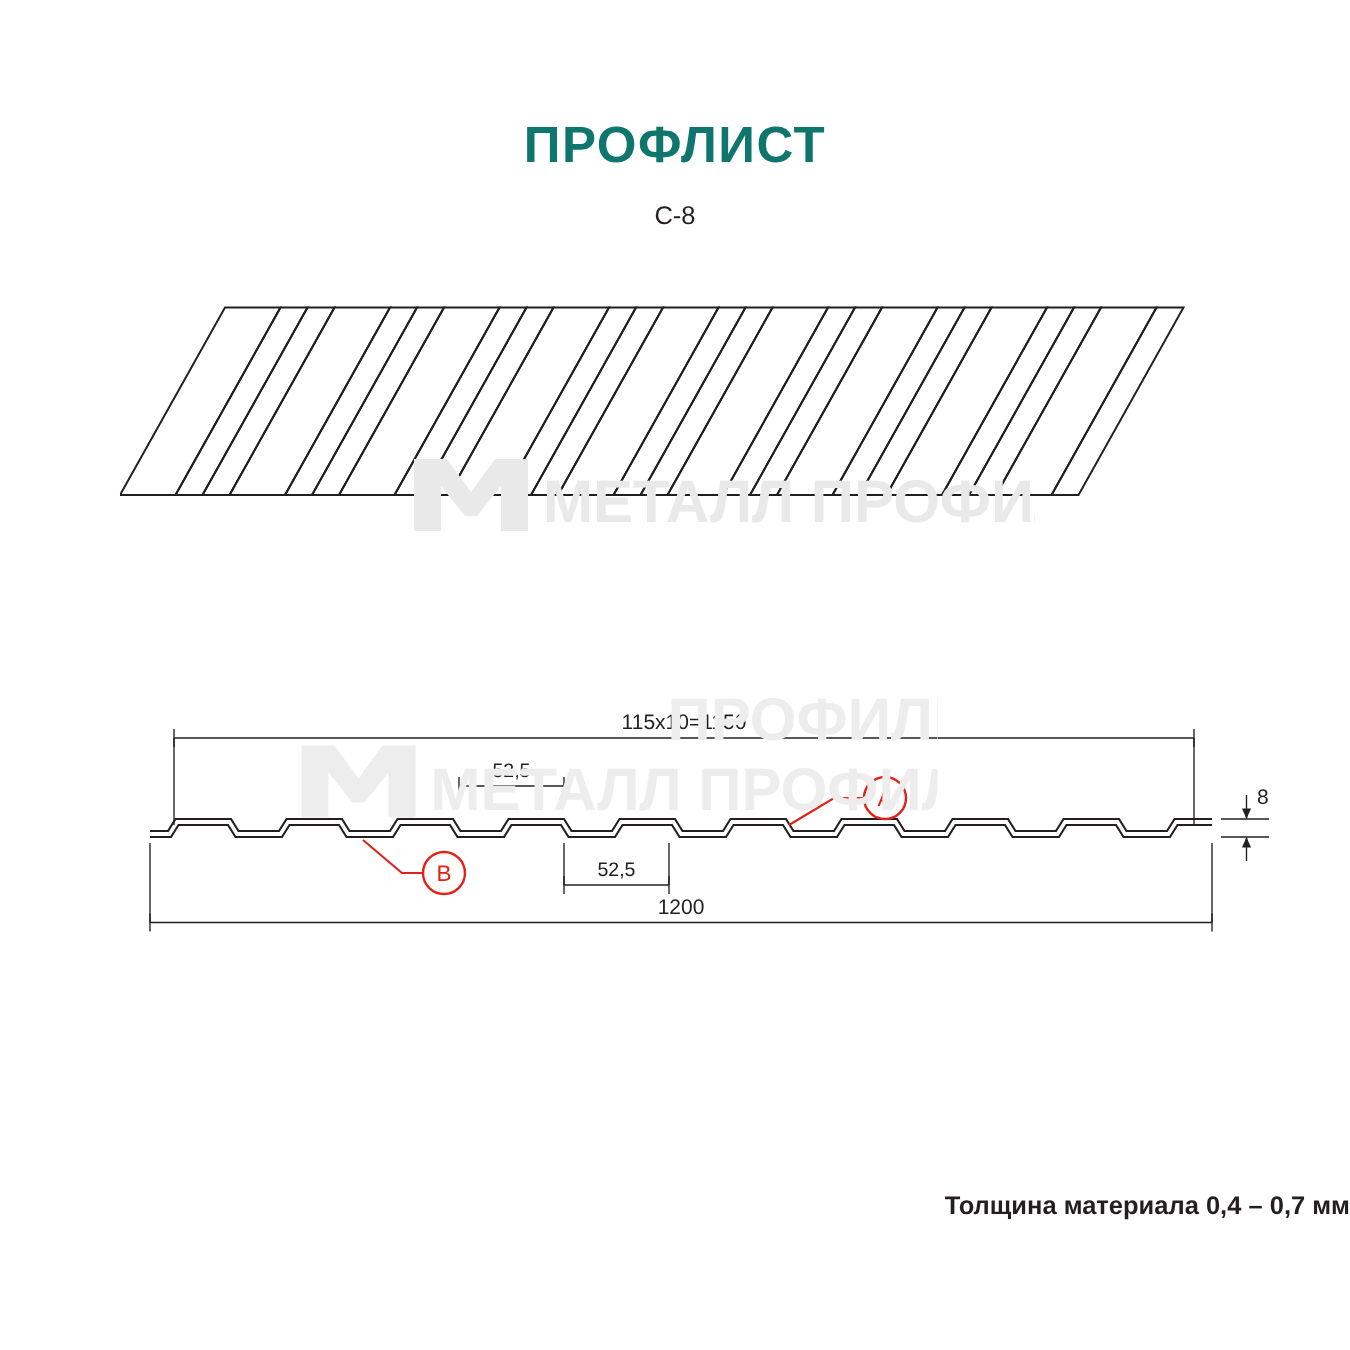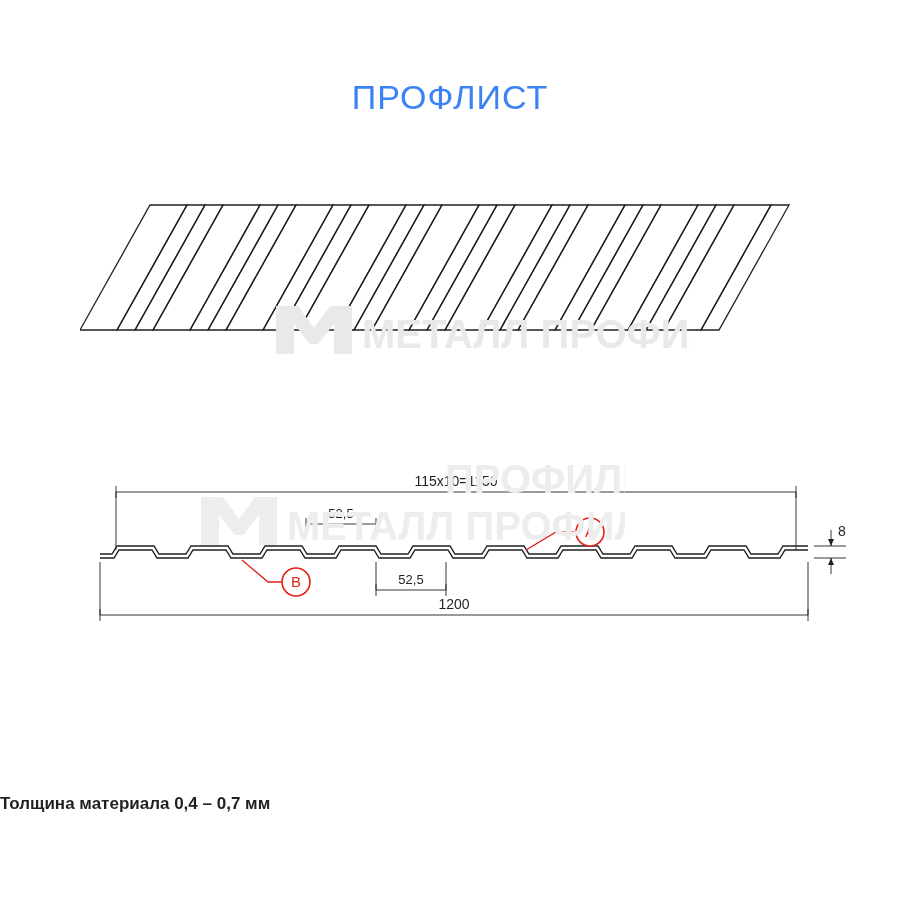--- a/index.html
+++ b/index.html
@@ -20,39 +20,39 @@
     width: 900px;
     height: 900px;
   }
   .title {
     position: absolute;
     top: 78px;
     left: 0;
     width: 900px;
     text-align: center;
     font-size: 34px;
-    font-weight: normal;
+    font-weight: bold;
     letter-spacing: 1px;
-    color: #3b82f6;
+    color: #0f766e;
   }
   .subtitle {
     position: absolute;
     top: 134px;
     left: 0;
     width: 900px;
     text-align: center;
     font-size: 17px;
     color: #231f20;
   }
   .footer {
     position: absolute;
     top: 794px;
     left: 0;
     width: 900px;
-    text-align: left;
+    text-align: right;
     font-size: 17px;
     font-weight: bold;
     color: #231f20;
   }
   .iso-wrap {
     position: absolute;
     top: 180px;
     left: 80px;
     width: 760px;
     height: 220px;
@@ -73,20 +73,21 @@
   .wm2 { top: 445px; left: 195px; }
   svg { display: block; }
   text { font-family: "Liberation Sans", sans-serif; }
 </style>
 </head>
 <body>
 
 <div class="page">
 
   <div class="title">ПРОФЛИСТ</div>
+  <div class="subtitle">С-8</div>
 
   <div class="iso-wrap">
     <svg width="760" height="220" viewBox="0 0 760 220">
       <g fill="none" stroke="#231f20" stroke-width="1.3" stroke-linejoin="miter">
 
         <path d="M 0 150 L 70 25 L 107 25 L 37 150 Z"></path>
         <path d="M 37 150 L 107 25 L 125 25 L 55 150 Z"></path>
 
         <path d="M 55 150 L 125 25 L 143 25 L 73 150 Z"></path>
 

